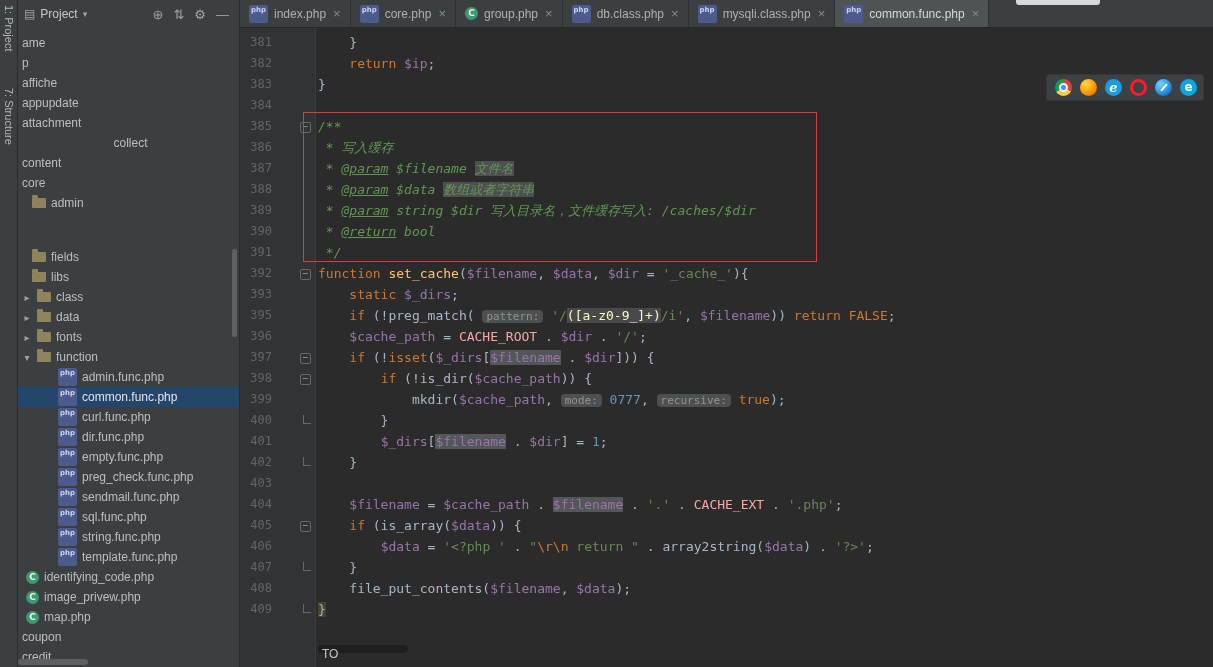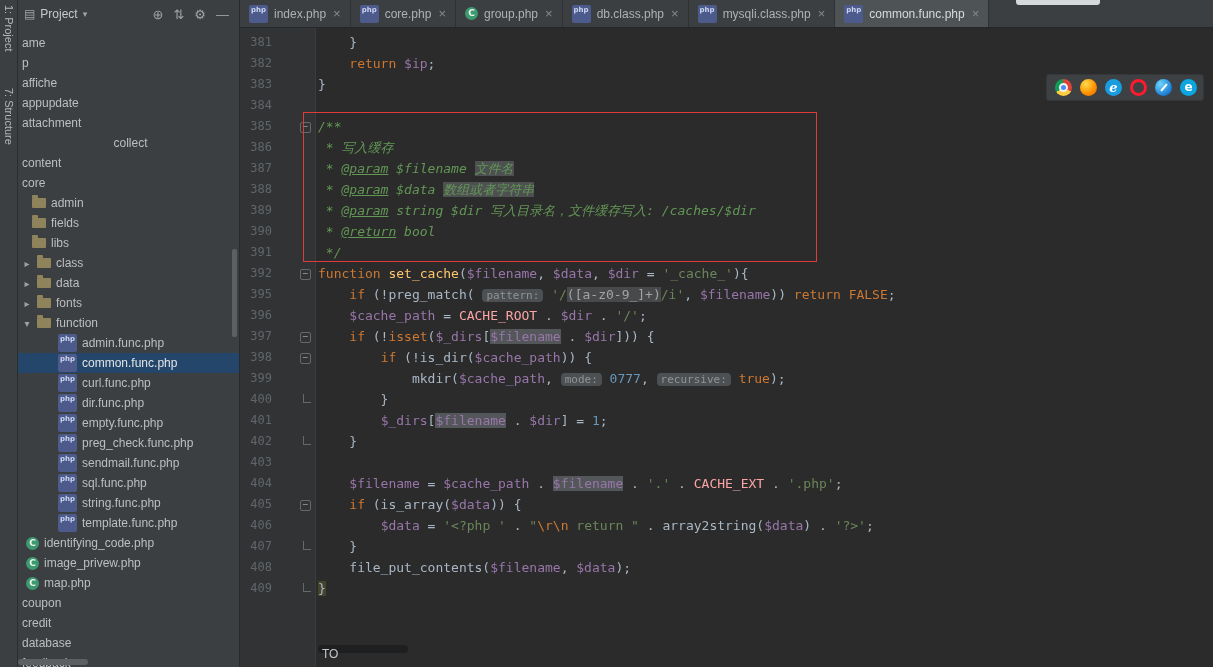--- a/index.html
+++ b/index.html
@@ -47,21 +47,21 @@
   .foldc{width:42px;flex:none;text-align:right;padding-right:3px;box-sizing:border-box}
   .foldmark{display:inline-block;width:9px;height:9px;box-sizing:content-box;border:1px solid #66696b;border-radius:2px;color:#a3a7aa;font-size:10px;line-height:8px;text-align:center;margin-top:5px;background:#313335}
   .foldend{display:inline-block;width:7px;height:8px;border-left:1px solid #66696b;border-bottom:1px solid #66696b;margin-top:5px}
   .codetext{white-space:pre;font:13px/21px "DejaVu Sans Mono",monospace;padding-left:4px;color:#a9b7c6}
 
   .seg-d{color:#a9b7c6}
   .seg-k{color:#cc7832}
   .seg-v{color:#9876aa}
   .seg-vhl{color:#9876aa;background:#545759}
   .seg-s{color:#6a8759}
-  .seg-srx{color:#a3a3a3;background:#47494b}
+  .seg-srx{color:#fef9c3;background:#47494b}
   .seg-esc{color:#cc7832}
   .seg-f{color:#ffc66d}
   .seg-c{color:#629755;font-style:italic}
   .seg-ct{color:#629755;font-style:italic;text-decoration:underline}
   .seg-chl{color:#629755;font-style:italic;background:#4d4f51}
   .seg-n{color:#6897bb}
   .seg-const{color:#fca5a5;}
   .seg-hint{background:#4d5052;color:#8f9496;border-radius:4px;padding:0 4px;font-size:11px}
   .seg-brc{color:#a9b7c6;background:#45452e}
 
@@ -127,21 +127,21 @@
         <div class="tree-row" style="padding-left: 4px;">
           <span class="tree-label">content</span>
         </div>
         <div class="tree-row" style="padding-left: 4px;">
           <span class="tree-label">core</span>
         </div>
         <div class="tree-row" style="padding-left: 14px;">
           <span class="ico-folder"></span>
           <span class="tree-label">admin</span>
         </div>
-        <div class="tree-row" style="padding-left: 14px;">
+        <div class="tree-row" style="padding-left: 14px; margin-top: 34px;">
           <span class="ico-folder"></span>
           <span class="tree-label">fields</span>
         </div>
         <div class="tree-row" style="padding-left: 14px;">
           <span class="ico-folder"></span>
           <span class="tree-label">libs</span>
         </div>
         <div class="tree-row" style="padding-left: 4px;">
           <span class="tree-arrow">▸</span>
           <span class="ico-folder"></span>
@@ -319,20 +319,25 @@
         </div>
         <div class="cl">
           <span class="ln">391</span>
           <span class="foldc"></span>
           <span class="codetext"><span class="seg-c"> */</span></span>
         </div>
         <div class="cl">
           <span class="ln">392</span>
           <span class="foldc"><span class="foldmark">−</span></span>
           <span class="codetext"><span class="seg-k">function</span><span class="seg-d"> </span><span class="seg-f">set_cache</span><span class="seg-d">(</span><span class="seg-v">$filename</span><span class="seg-d">, </span><span class="seg-v">$data</span><span class="seg-d">, </span><span class="seg-v">$dir</span><span class="seg-d"> = </span><span class="seg-s">'_cache_'</span><span class="seg-d">){</span></span>
+        </div>
+        <div class="cl">
+          <span class="ln">393</span>
+          <span class="foldc"></span>
+          <span class="codetext"><span class="seg-d">    </span><span class="seg-k">static</span><span class="seg-d"> </span><span class="seg-v">$_dirs</span><span class="seg-d">;</span></span>
         </div>
         <div class="cl">
           <span class="ln">395</span>
           <span class="foldc"></span>
           <span class="codetext"><span class="seg-d">    </span><span class="seg-k">if</span><span class="seg-d"> (!preg_match( </span><span class="seg-hint">pattern:</span><span class="seg-d"> </span><span class="seg-s">'/</span><span class="seg-srx">([a-z0-9_]+)</span><span class="seg-s">/i'</span><span class="seg-d">, </span><span class="seg-v">$filename</span><span class="seg-d">)) </span><span class="seg-k">return</span><span class="seg-d"> </span><span class="seg-k">FALSE</span><span class="seg-d">;</span></span>
         </div>
         <div class="cl">
           <span class="ln">396</span>
           <span class="foldc"></span>
           <span class="codetext"><span class="seg-d">    </span><span class="seg-v">$cache_path</span><span class="seg-d"> = </span><span class="seg-const">CACHE_ROOT</span><span class="seg-d"> . </span><span class="seg-v">$dir</span><span class="seg-d"> . </span><span class="seg-s">'/'</span><span class="seg-d">;</span></span>

